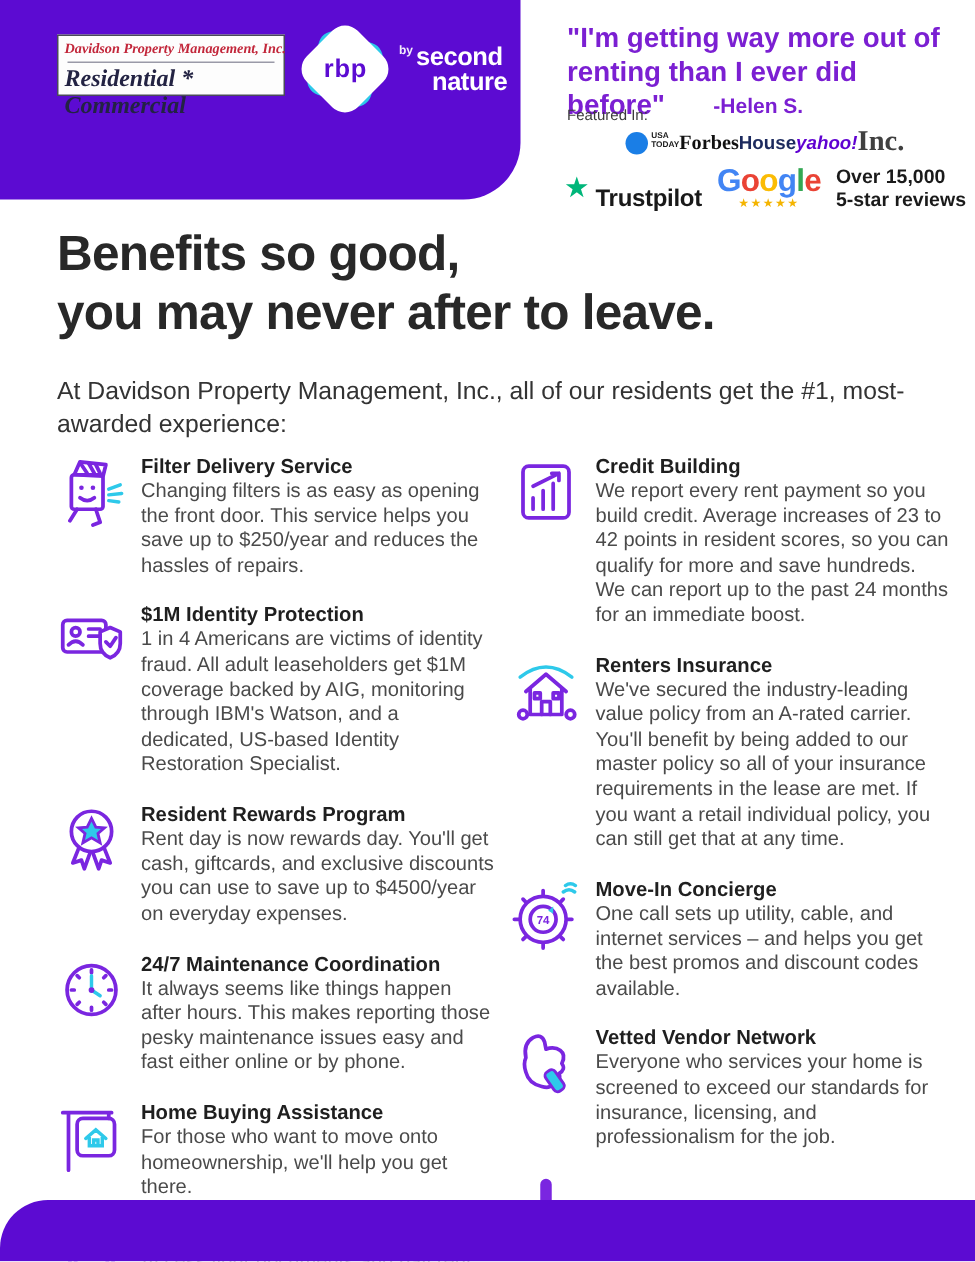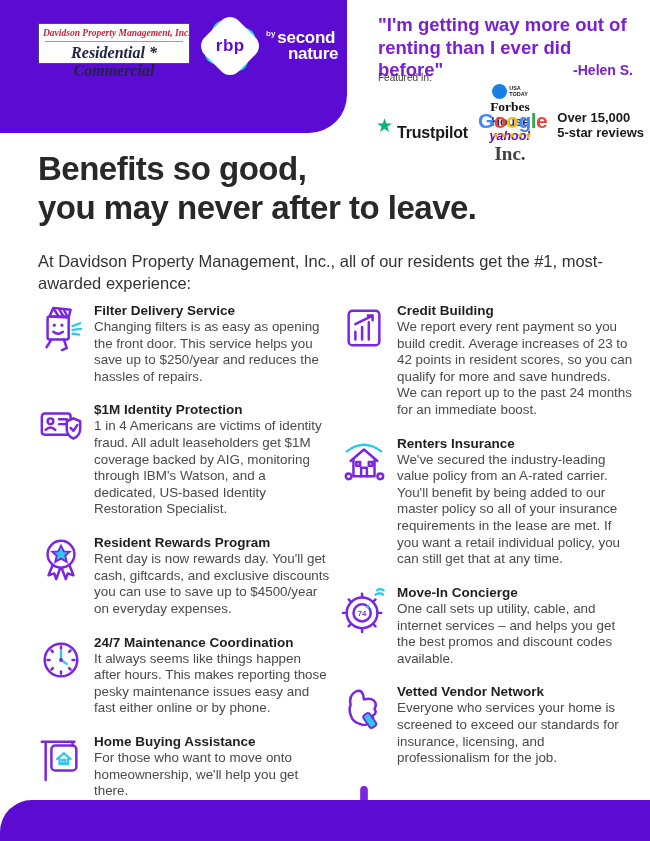--- a/index.html
+++ b/index.html
@@ -8,21 +8,21 @@
   .page { position:relative; width:650px; height:841px; background:#fff; overflow:hidden; }
 
   
   .header-block {
     position:absolute; left:0; top:0; width:347px; height:133px;
     background:#5c0bd2; border-radius:0 0 38px 0;
   }
   .client-logo-box {
     position:absolute; left:38px; top:23px; width:152px; height:41px;
     background:#fdfdfd; border:1.5px solid #4a4a5a; padding:4px 4px 2px;
-    text-align:center;
+    text-align:left;
   }
   .client-logo-line1 {
     font-family:"Liberation Serif", serif; font-style:italic; font-weight:bold;
     font-size:9.5px; color:#c2263a; white-space:nowrap;
   }
   .client-logo-divider { border-top:1.5px solid #9a9aa8; margin:3px 2px 2px; }
   .client-logo-line2 {
     font-family:"Liberation Serif", serif; font-style:italic; font-weight:bold;
     font-size:16px; color:#232343;
   }
@@ -42,25 +42,25 @@
   .sn-word { font-size:17px; font-weight:bold; letter-spacing:-.3px; }
   .sn-line2 { padding-left:22px; }
   .package-title {
     position:absolute; left:38px; top:86px; color:#ffffff;
     font-size:21px; font-weight:bold; letter-spacing:.2px;
   }
 
   
   .quote { position:absolute; left:378px; top:14px; width:262px;
     color:#7b1fd2; font-size:18.5px; font-weight:bold; line-height:1.22; }
-  .quote-attr { position:absolute; left:378px; top:62px; width:255px; text-align:right;
+  .quote-attr { position:absolute; left:378px; top:62px; width:255px; text-align:center;
     color:#7b1fd2; font-size:14px; font-weight:bold; }
   .featured-label { position:absolute; left:378px; top:72px; font-size:10px; color:#3c3c3c; }
   .logo-row { position:absolute; left:376px; top:84px; width:268px;
-    display:flex; align-items:center; justify-content:flex-start;flex-direction:column; }
+    display:flex; align-items:center; justify-content:center; }
   .usatoday { display:flex; align-items:center; gap:2px; }
   .usatoday-circle { width:15px; height:15px; border-radius:50%; background:#1a7ee6; }
   .usatoday-text { font-size:5.5px; font-weight:bold; color:#1b1b1b; line-height:1.05; }
   .forbes { font-family:"Liberation Serif", serif; font-weight:bold; font-size:13.5px; color:#111; }
   .house { font-weight:bold; font-size:12.5px; color:#1c2a5e; position:relative; }
   .yahoo { font-weight:bold; font-style:italic; font-size:12.5px; color:#5f01d1; }
   .inc { font-family:"Liberation Serif", serif; font-weight:bold; font-size:19px; color:#404040; }
   .reviews-row { position:absolute; left:376px; top:108px; width:268px;
     display:flex; align-items:center; justify-content:space-between; }
   .trustpilot { display:flex; align-items:center; gap:4px; }

